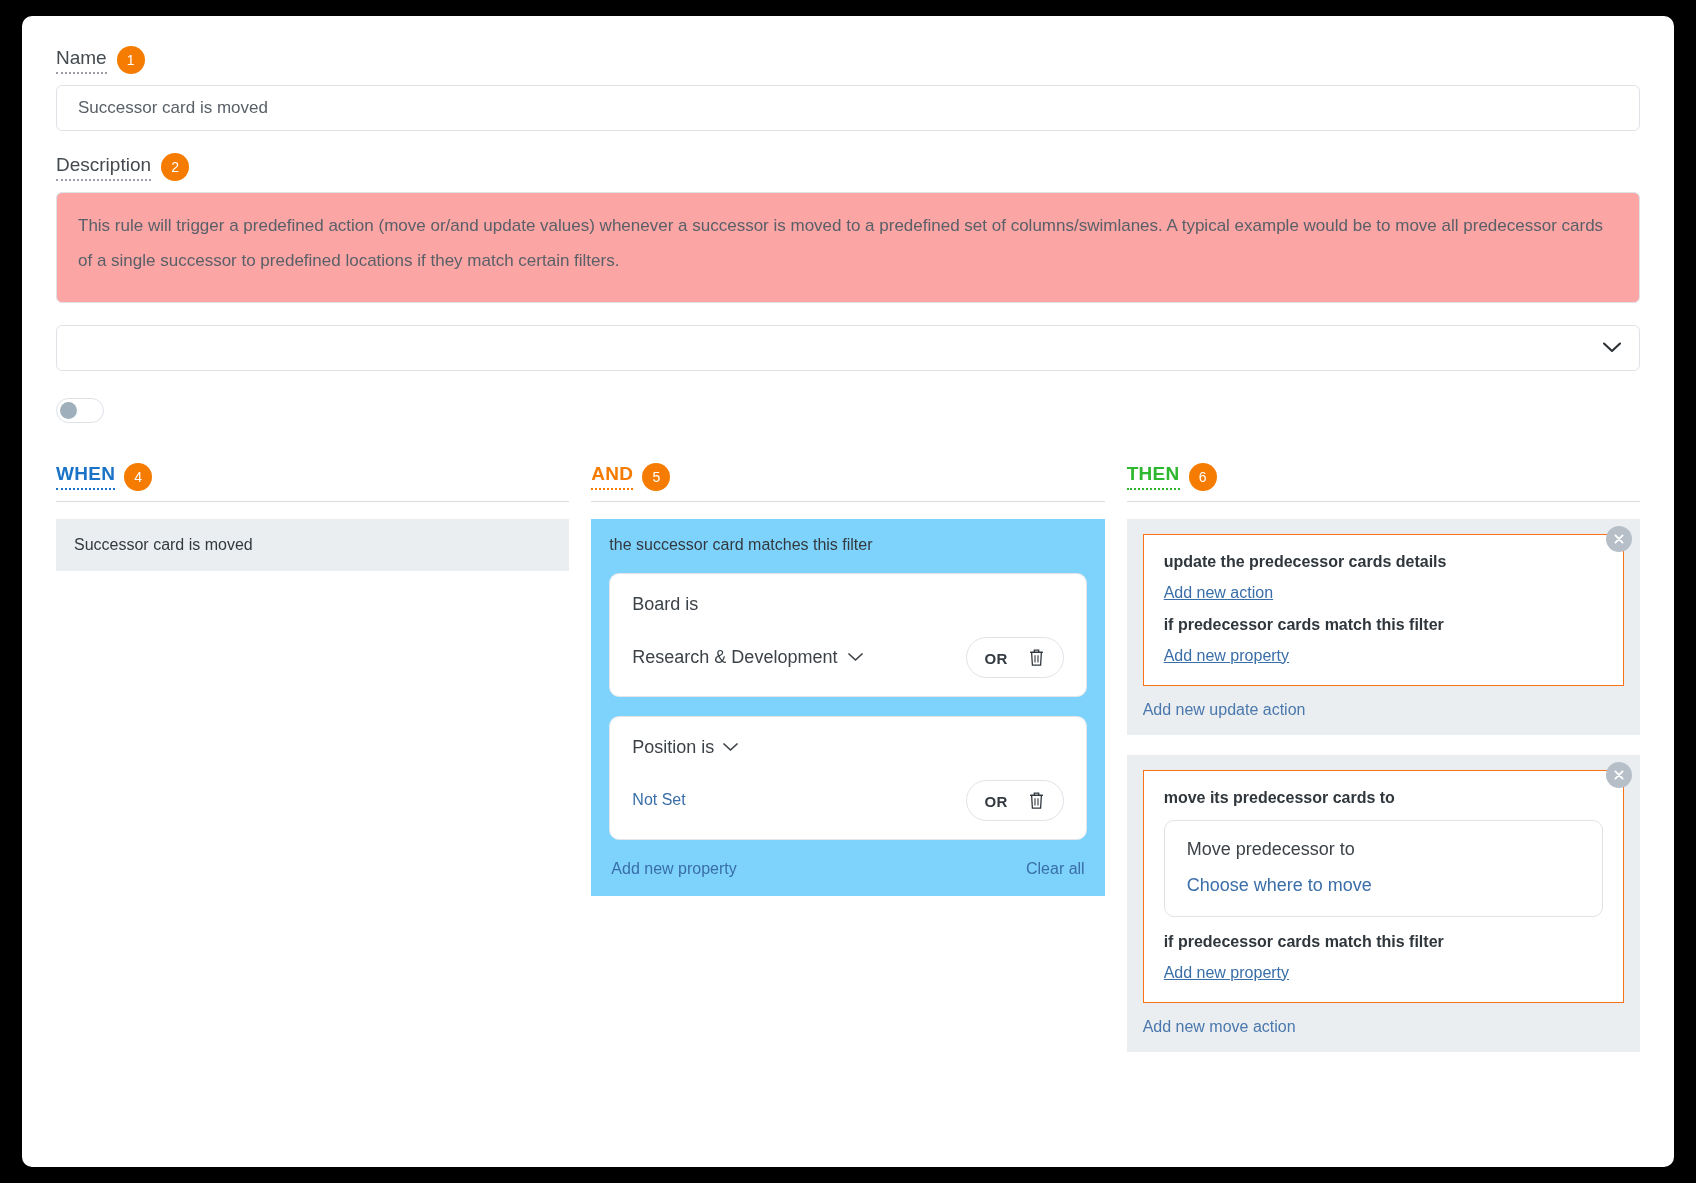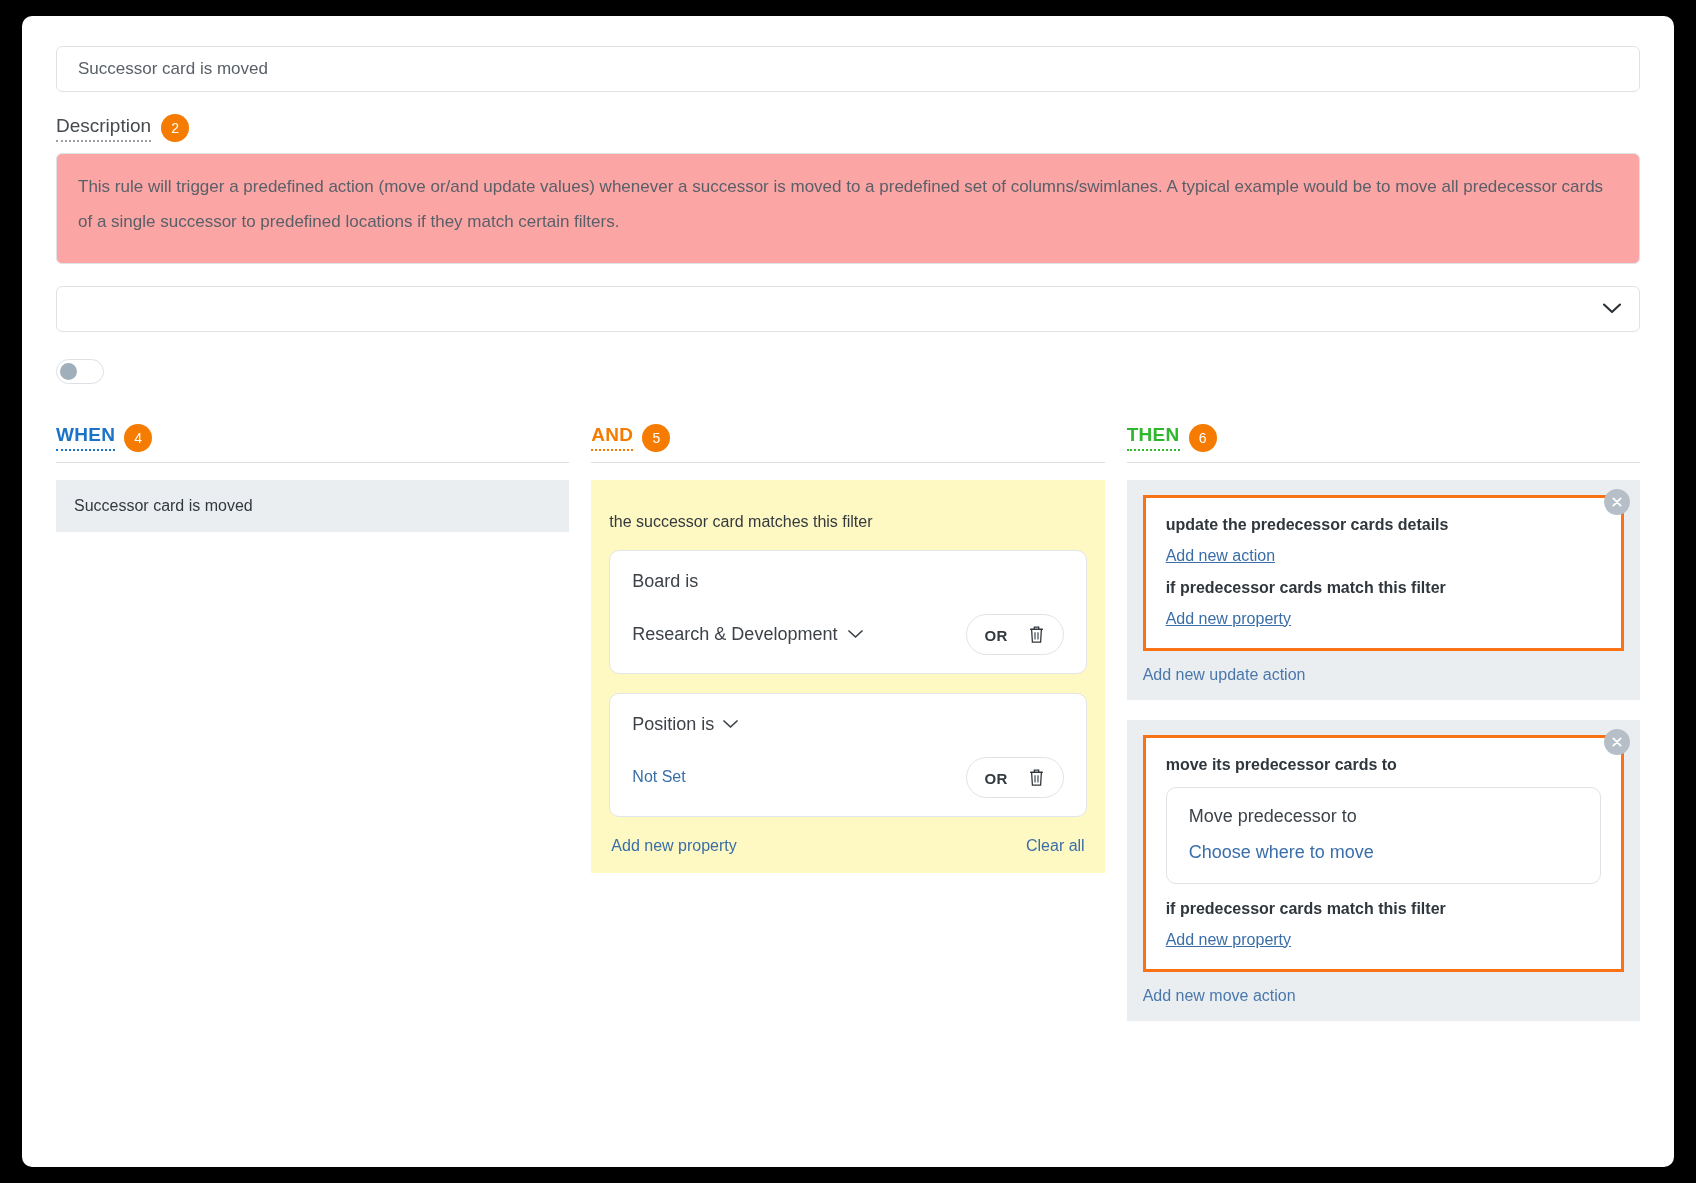--- a/index.html
+++ b/index.html
@@ -151,23 +151,23 @@
   .col-head.and  { color: #f57c00; }
   .col-head.then { color: #2eb82e; }
 
   .col-rule {
     border-bottom: 1px solid #d8dde2;
     margin-top: 8px;
   }
 
   
   .panel {
-    background: #fef9c3;
+    background: #7dd3fc;
     margin-top: 17px;
-    padding: 33px 18px 18px 18px;
+    padding: 17px 18px 18px 18px;
   }
   .panel-title {
     font-size: 16px;
     color: #33393f;
   }
 
   .when-box {
     background: #eaeef1;
     margin-top: 17px;
     padding: 17px 18px;
@@ -235,21 +235,21 @@
 
   
   .action-group {
     background: #eaeef1;
     padding: 15px 16px 16px 16px;
     position: relative;
     margin-bottom: 20px;
   }
   .action-card {
     background: #ffffff;
-    border: 3px solid #f97316;
+    border: 1px solid #f97316;
     padding: 18px 20px 20px 20px;
     position: relative;
   }
   .action-heading {
     font-size: 16px;
     font-weight: bold;
     color: #2f363c;
     margin-bottom: 13px;
   }
   .action-link {
@@ -303,20 +303,24 @@
   }
 
   svg { display: block; }
 </style>
 </head>
 <body>
 
 <div id="frame">
   <div id="page">
 
+    <div class="field-label-row">
+      <span class="dotted-label">Name</span>
+      <span class="badge">1</span>
+    </div>
     <div class="text-input">
       <span>Successor card is moved</span>
     </div>
 
     <div class="gap-md"></div>
 
     <div class="field-label-row">
       <span class="dotted-label">Description</span>
       <span class="badge">2</span>
     </div>

